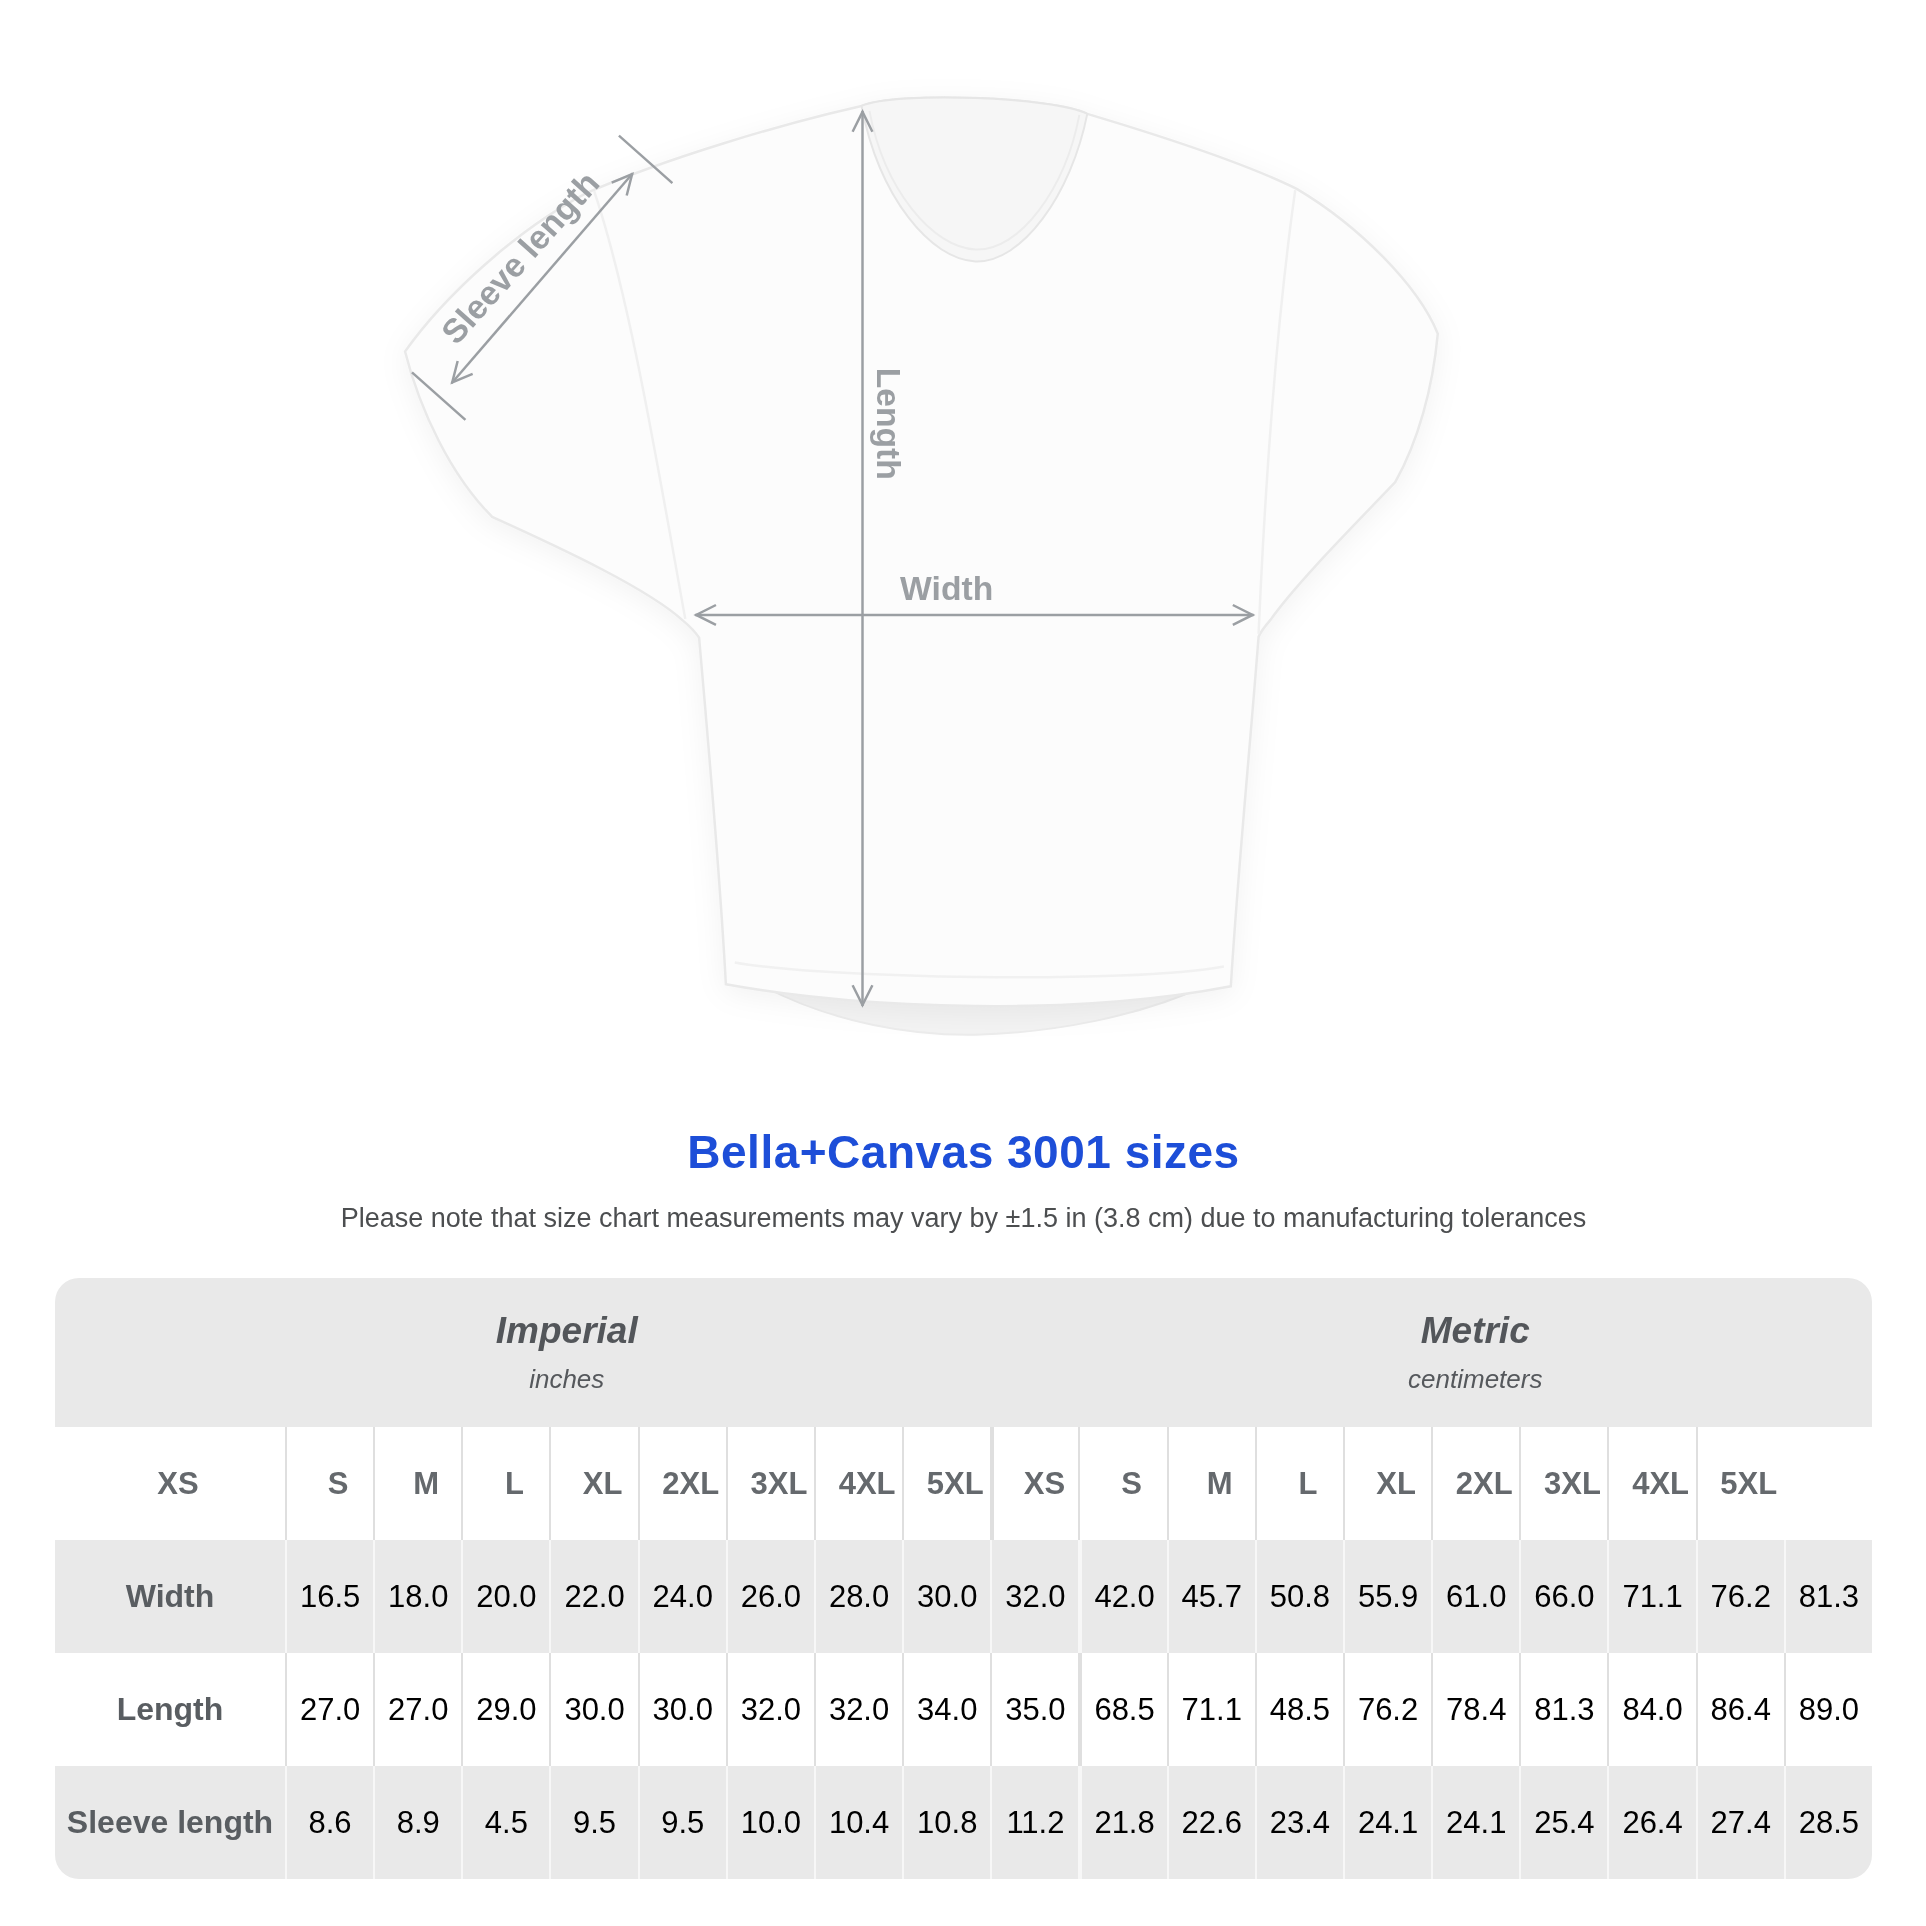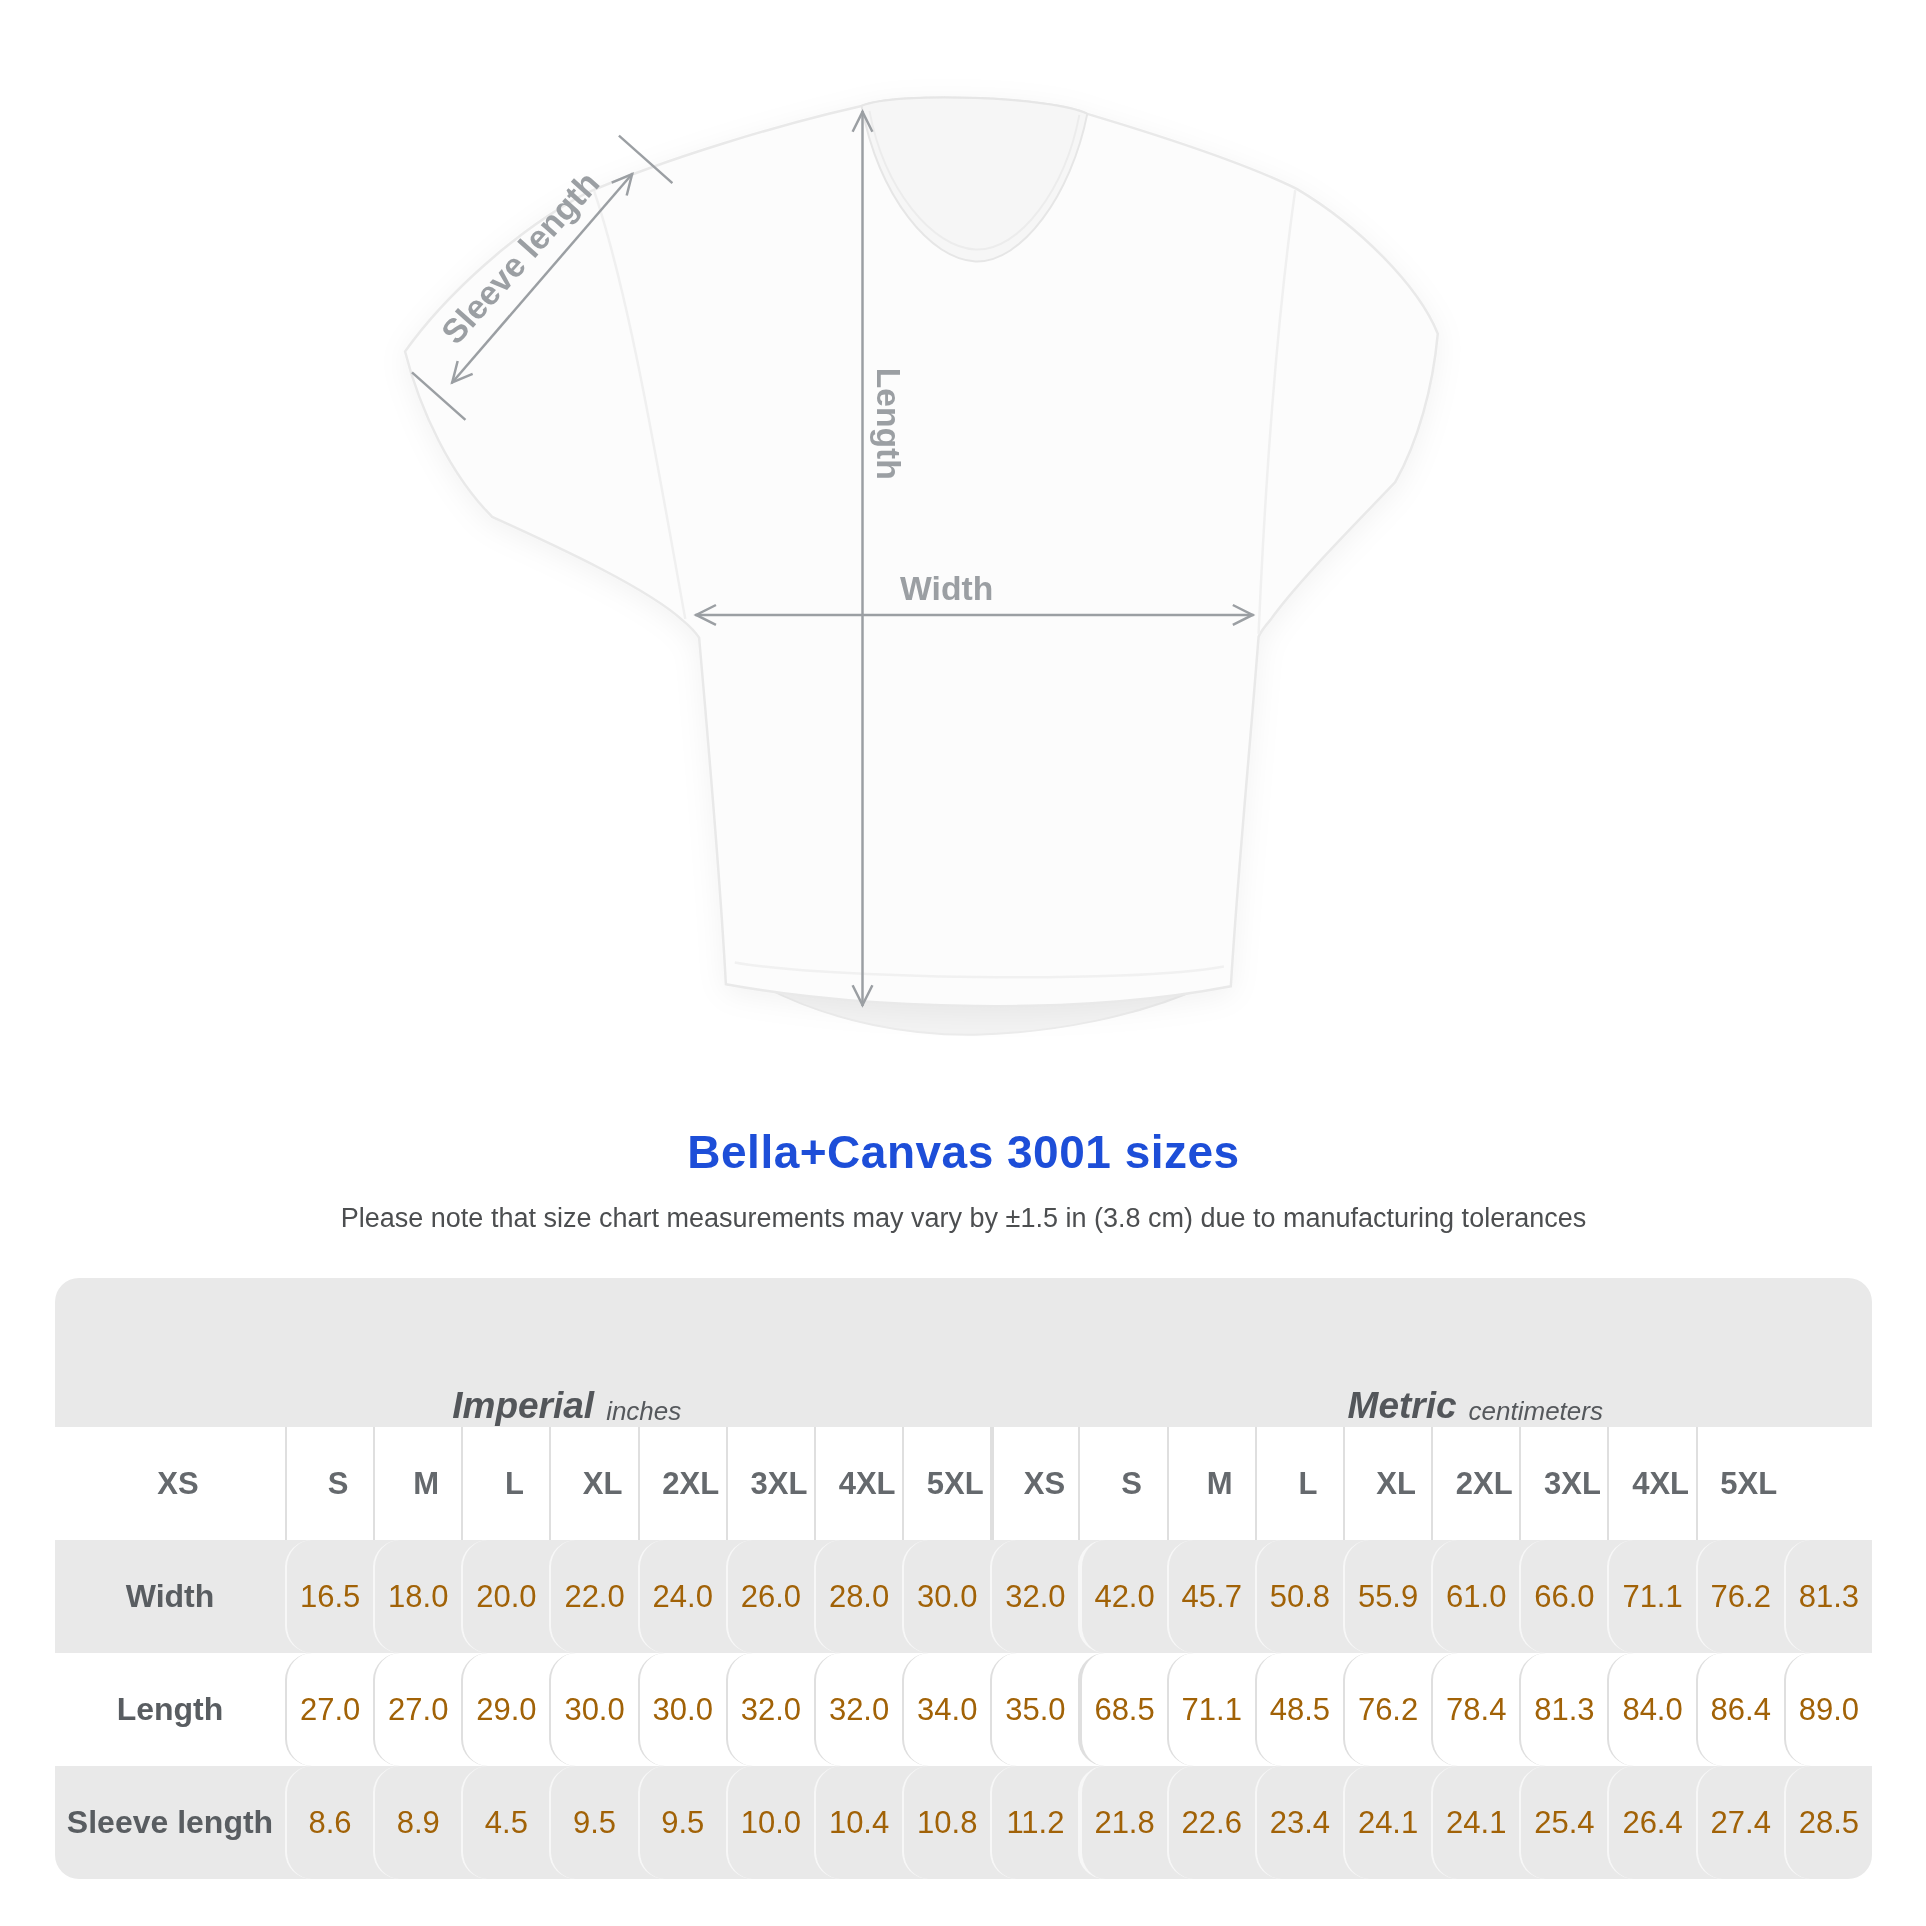--- a/index.html
+++ b/index.html
@@ -26,37 +26,37 @@
     background: #ffffff;
     border-radius: 24px;
     overflow: hidden;
   }
   .band, .trow {
     display: grid;
     grid-template-columns: 230px repeat(18, 1fr);
   }
   .band { background: #e9e9e9; height: 149px; }
   .band-cell {
-    display: flex; flex-direction: row;
-    align-items: flex-end; justify-content: center; gap: 12px;
+    display: flex; flex-direction: column;
+    align-items: center; justify-content: center; gap: 12px;
   }
   .band-cell.imperial { grid-column: 1 / 11; }
   .band-cell.metric  { grid-column: 11 / 20; }
   .band-name { font-size: 37px; font-weight: bold; font-style: italic; color: #53565a; }
   .band-unit { font-size: 26px; font-style: italic; color: #55585c; }
 
   .trow { height: 113px; background: #ffffff; }
   .trow.stripe { background: #e9e9e9; }
   .cell { display: flex; align-items: center; justify-content: center; }
   .cell + .cell { border-left: 2px solid #dfdfdf; }
   .trow.stripe .cell + .cell { border-left-color: #f7f7f7; }
   .cell.boundary { border-left-width: 4px; }
   .cell.size  { font-size: 31px; font-weight: bold; color: #65696d; padding-left: 16px; }
   .cell.label { font-size: 32px; font-weight: bold; color: #595d61; }
-  .cell.value { font-size: 31px; color: #a16207; border-radius: 27px; }
+  .cell.value { font-size: 31px; color: #000000; }
 </style>
 </head>
 <body>
 
 <div class="figure">
   <svg width="1927" height="1109" viewBox="0 0 1946 1120">
     <defs>
       <marker id="ah" viewBox="0 0 26 26" markerWidth="26" markerHeight="26" markerUnits="userSpaceOnUse" refX="24" refY="13" orient="auto-start-reverse">
         <path d="M3 3 L23 13 L3 23" fill="none" stroke="#9b9fa3" stroke-width="2.5"></path>
       </marker>

